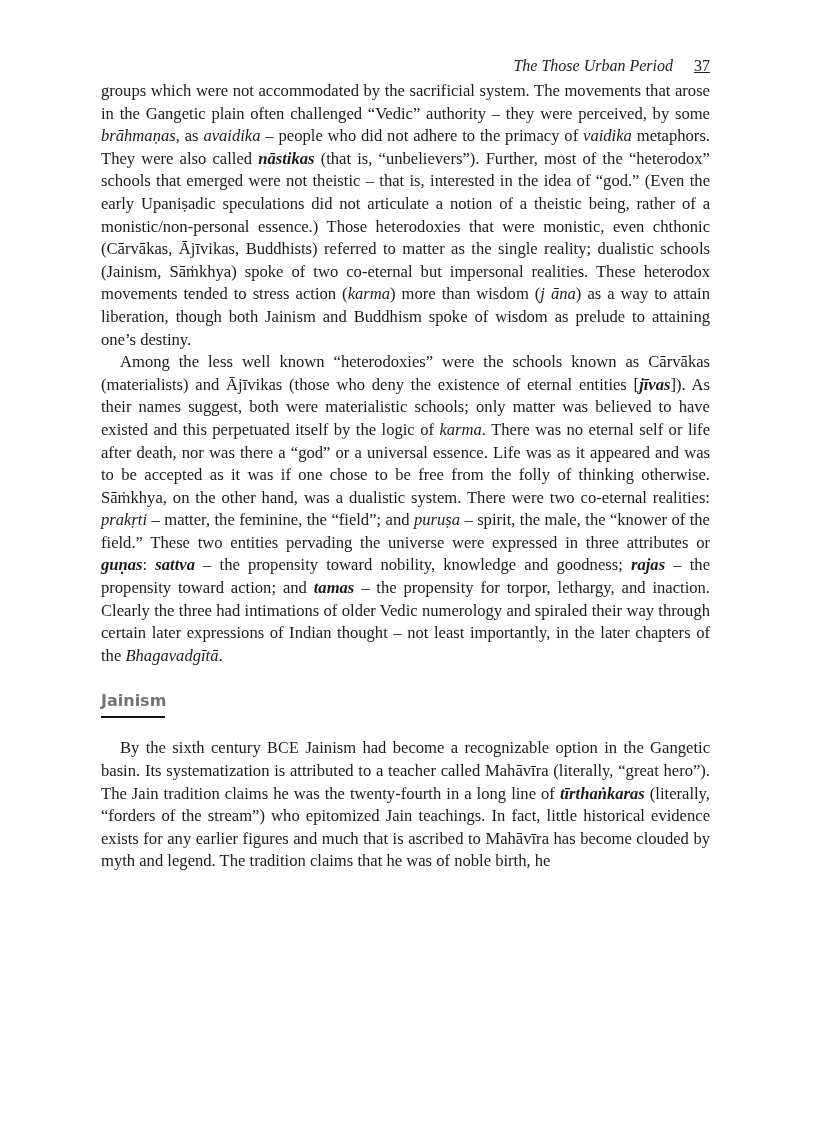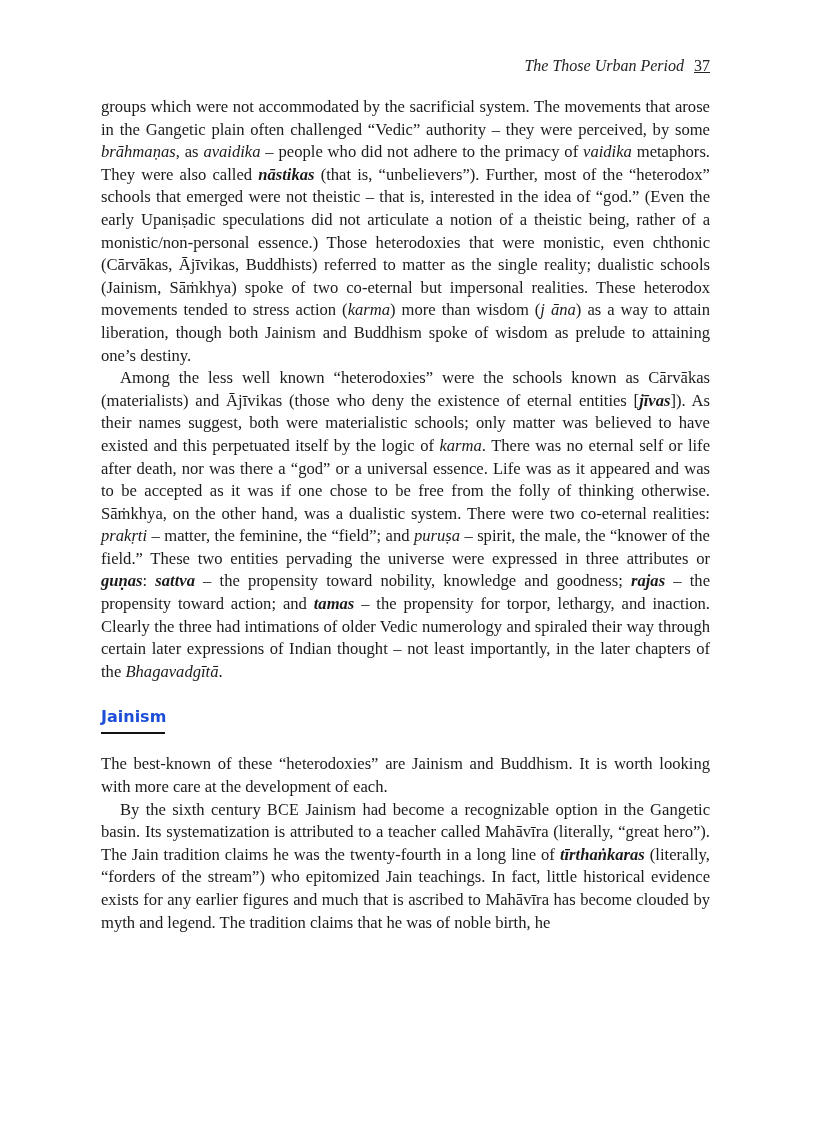--- a/index.html
+++ b/index.html
@@ -19,27 +19,27 @@
     position: absolute;
     top: 57px;
     right: 106px;
     font-size: 16px;
     font-style: italic;
     color: #222;
     white-space: nowrap;
   }
   .running-head .folio {
     font-style: normal;
-    margin-left: 10px;
+    margin-left: 21px;
     text-decoration: underline;
   }
   .page-body {
     position: absolute;
     left: 101px;
-    top: 96px;
+    top: 80px;
     width: 609px;
     font-size: 16.6px;
     line-height: 22.6px;
     text-align: justify;
     hyphens: manual;
   }
   .page-body p {
     margin: 0;
   }
   .page-body p.indent {
@@ -52,21 +52,21 @@
     font-size: 16px;
     letter-spacing: 0.3px;
   }
   .section-head {
     margin-top: 23px;
     margin-bottom: 19px;
     font-family: "DejaVu Sans", "Liberation Sans", sans-serif;
     font-weight: bold;
     font-size: 16px;
     line-height: 22px;
-    color: #1d4ed8;
+    color: #737373;
     display: inline-block;
     text-align: left;
   }
   .section-rule {
     display: block;
     width: 64px;
     height: 2px;
     background: #111;
     margin-top: 4px;
   }
@@ -81,16 +81,15 @@
 <div class="page-body">
   <div id="section-1">
       <p><span>groups which were not accommodated by the sacrificial system. The movements that arose in the Gangetic plain often challenged “Vedic” authority – they were perceived, by some </span><i>brāhmaṇas</i><span>, as </span><i>avaidika</i><span> – people who did not adhere to the primacy of </span><i>vaidika</i><span> metaphors. They were also called </span><b class="bi">nāstikas</b><span> (that is, “unbelievers”). Further, most of the “heterodox” schools that emerged were not theistic – that is, interested in the idea of “god.” (Even the early Upaniṣadic speculations did not articulate a notion of a theistic being, rather of a monistic/non-personal essence.) Those heterodoxies that were monistic, even chthonic (Cārvākas, Ājīvikas, Buddhists) referred to matter as the single reality; dualistic schools (Jainism, Sāṁkhya) spoke of two co-eternal but impersonal realities. These heterodox movements tended to stress action (</span><i>karma</i><span>) more than wisdom (</span><i>j  āna</i><span>) as a way to attain liberation, though both Jainism and Buddhism spoke of wisdom as prelude to attaining one’s destiny.</span></p>
       <p class="indent"><span>Among the less well known “heterodoxies” were the schools known as Cārvākas (materialists) and Ājīvikas (those who deny the existence of eternal entities [</span><b class="bi">jīvas</b><span>]). As their names suggest, both were materialistic schools; only matter was believed to have existed and this perpetuated itself by the logic of </span><i>karma</i><span>. There was no eternal self or life after death, nor was there a “god” or a universal essence. Life was as it appeared and was to be accepted as it was if one chose to be free from the folly of thinking otherwise. Sāṁkhya, on the other hand, was a dualistic system. There were two co-eternal realities: </span><i>prakṛti</i><span> – matter, the feminine, the “field”; and </span><i>puruṣa</i><span> – spirit, the male, the “knower of the field.” These two entities pervading the universe were expressed in three attributes or </span><b class="bi">guṇas</b><span>: </span><b class="bi">sattva</b><span> – the propensity toward nobility, knowledge and goodness; </span><b class="bi">rajas</b><span> – the propensity toward action; and </span><b class="bi">tamas</b><span> – the propensity for torpor, lethargy, and inaction. Clearly the three had intimations of older Vedic numerology and spiraled their way through certain later expressions of Indian thought – not least importantly, in the later chapters of the </span><i>Bhagavadgītā</i><span>.</span></p>
     </div>
   <div class="section-head">
     <span>Jainism</span>
     <span class="section-rule"></span>
   </div>
   <div id="section-2">
-      <p><span>The best-known of these “heterodoxies” are Jainism and Buddhism. It is worth looking with more care at the development of each.</span></p>
       <p class="indent"><span>By the sixth century </span><span class="smallcaps">BCE</span><span> Jainism had become a recognizable option in the Gangetic basin. Its systematization is attributed to a teacher called </span><b>Mahāvīra</b><span> (literally, “great hero”). The Jain tradition claims he was the twenty-fourth in a long line of </span><b class="bi">tīrthaṅkaras</b><span> (literally, “forders of the stream”) who epitomized Jain teachings. In fact, little historical evidence exists for any earlier figures and much that is ascribed to Mahāvīra has become clouded by myth and legend. The tradition claims that he was of noble birth, he</span></p>
     </div>
 </div>
 
 </body></html>

